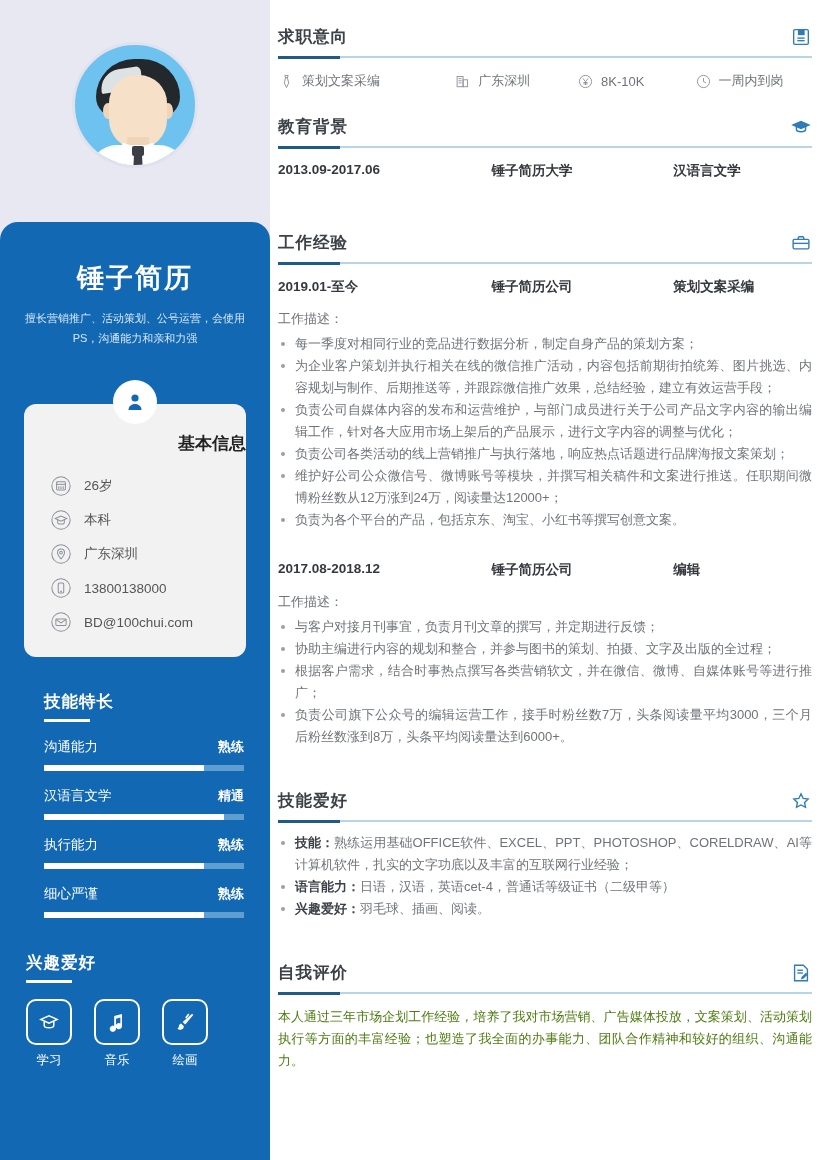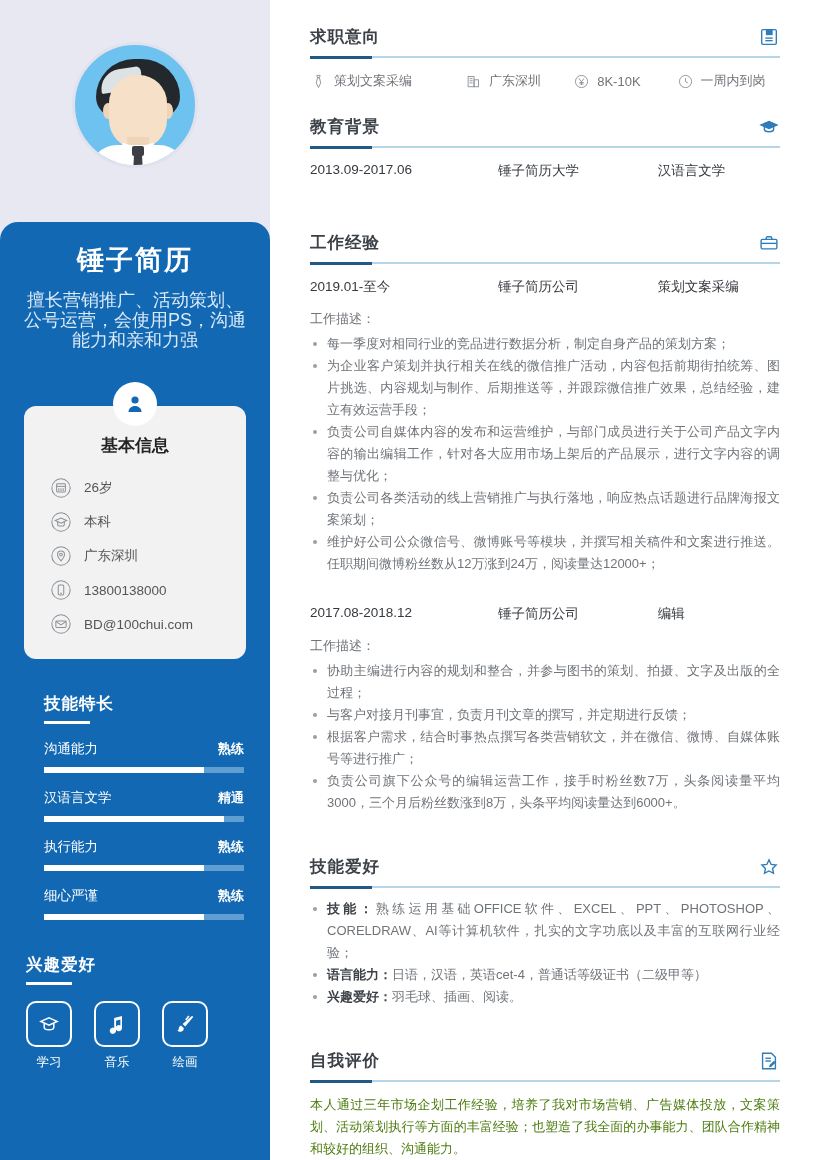--- a/index.html
+++ b/index.html
@@ -32,33 +32,33 @@
   .av-collar-l{position:absolute; left:44px; top:100px; width:18px;height:22px;background:#fff;transform:rotate(18deg);}
   .av-collar-r{position:absolute; left:64px; top:100px; width:18px;height:22px;background:#fff;transform:rotate(-18deg);}
   .av-tie-knot{position:absolute; left:57px; top:101px; width:12px;height:10px;background:#3b3f45;border-radius:2px;}
   .av-tie{position:absolute; left:58px; top:110px; width:10px;height:24px;background:#3b3f45;
     clip-path: polygon(10% 0, 90% 0, 100% 78%, 50% 100%, 0 78%);}
 
   .side-blue {
     position: absolute; left: 0; top: 222px; width: 270px; height: 938px;
     background: #1268b3; border-radius: 18px 18px 0 0;
   }
-  .name { text-align:center; color:#fff; font-size:27px; font-weight:700; letter-spacing:2px; padding-top:20px; }
-  .tagline { text-align:center; color:#dbeaf7; font-size:18px; line-height:20px; padding: 12px 24px 0 24px; }
+  .name { text-align:center; color:#fff; font-size:27px; font-weight:700; letter-spacing:2px; padding-top:38px; }
+  .tagline { text-align:center; color:#dbeaf7; font-size:11px; line-height:20px; padding: 12px 24px 0 24px; }
 
   .info-card {
     position:relative; margin: 56px 24px 0 24px; background:#f2f2f2; border-radius:12px;
     padding: 28px 0 18px 0;
   }
   .person-badge {
     position:absolute; left:50%; top:-24px; transform:translateX(-50%);
     width:44px; height:44px; border-radius:50%; background:#fff;
     display:flex; align-items:center; justify-content:center;
   }
-  .info-title { text-align:center; font-size:17px; font-weight:700; color:#222; margin-bottom: 14px; }
+  .info-title { text-align:right; font-size:17px; font-weight:700; color:#222; margin-bottom: 14px; }
   .info-row { display:flex; align-items:center; gap:12px; padding: 6px 0 6px 26px; }
   .info-ic { width:22px; height:22px; flex:0 0 22px; }
   .info-tx { font-size:13.5px; color:#555; }
 
   .sec-head { color:#fff; font-size:16.5px; font-weight:700; letter-spacing:1px; }
   .sec-rule { width:46px; height:3px; background:#fff; margin-top:6px; }
   .skills-wrap { padding: 34px 26px 0 44px; }
   .skill { margin-top: 16px; }
   .skill-top { display:flex; justify-content:space-between; align-items:center; }
   .skill-name { color:#fff; font-size:13.5px; }
@@ -67,33 +67,33 @@
   .bar > i { position:absolute; left:0; top:0; height:6px; background:#fff; display:block; }
 
   .hobby-wrap { padding: 34px 26px 0 26px; }
   .hobbies { display:flex; gap:22px; margin-top: 16px; }
   .hobby { width:46px; text-align:center; }
   .hobby-box { width:46px; height:46px; border:2px solid #fff; border-radius:10px;
     display:flex; align-items:center; justify-content:center; }
   .hobby-lb { color:#fff; font-size:12.5px; margin-top:7px; }
 
   
-  .main { position:absolute; left:270px; top:0; width:550px; height:1160px; background:#fff; padding: 0 40px; }
+  .main { position:absolute; left:270px; top:0; width:550px; height:1160px; background:#fff; padding: 0 8px; }
   .block { padding-top: 4px; }
   .bh { position:relative; padding-top: 22px; }
   .bh-title { font-size:16.5px; font-weight:700; color:#3c4148; letter-spacing:1px; }
   .bh-line { position:relative; height:2px; background:#b7d4e8; margin-top:8px; }
   .bh-line > i { position:absolute; left:0; top:0; width:62px; height:2.5px; background:#1f5b86; }
   .bh-ic { position:absolute; right:0; top:22px; width:22px; height:22px; }
 
   .intent-row { display:flex; align-items:center; margin-top:14px; }
   .intent { display:flex; align-items:center; gap:7px; color:#6f7479; font-size:13px; }
   .intent-ic { width:17px; height:17px; flex:0 0 17px; }
 
-  .three { display:flex; margin-top:14px; font-size:13.5px; font-weight:400; color:#35393e; }
+  .three { display:flex; margin-top:14px; font-size:13.5px; font-weight:700; color:#35393e; }
   .three > span:nth-child(1){ width: 40%; }
   .three > span:nth-child(2){ width: 34%; }
   .three > span:nth-child(3){ width: 26%; text-align:left; }
 
   .desc-label { font-size:13px; color:#6f7479; margin-top:14px; }
   ul.bl { list-style:none; margin-top:5px; }
   ul.bl li { position:relative; padding-left:17px; font-size:13px; line-height:22px; color:#6f7479;
     text-align: justify; }
   ul.bl li:before { content:""; position:absolute; left:3px; top:9px; width:4px; height:4px;
     border-radius:50%; background:#9aa0a6; }
@@ -384,33 +384,34 @@
         <span>锤子简历公司</span>
         <span>策划文案采编</span>
       </div>
       <div class="desc-label">工作描述：</div>
       <ul class="bl">
         <li>每一季度对相同行业的竞品进行数据分析，制定自身产品的策划方案；</li>
         <li>为企业客户策划并执行相关在线的微信推广活动，内容包括前期街拍统筹、图片挑选、内容规划与制作、后期推送等，并跟踪微信推广效果，总结经验，建立有效运营手段；</li>
         <li>负责公司自媒体内容的发布和运营维护，与部门成员进行关于公司产品文字内容的输出编辑工作，针对各大应用市场上架后的产品展示，进行文字内容的调整与优化；</li>
         <li>负责公司各类活动的线上营销推广与执行落地，响应热点话题进行品牌海报文案策划；</li>
         <li>维护好公司公众微信号、微博账号等模块，并撰写相关稿件和文案进行推送。任职期间微博粉丝数从12万涨到24万，阅读量达12000+；</li>
+        <li>负责为各个平台的产品，包括京东、淘宝、小红书等撰写创意文案。</li>
       </ul>
 
       <div class="gap-md"></div>
 
       <div class="three">
         <span>2017.08-2018.12</span>
         <span>锤子简历公司</span>
         <span>编辑</span>
       </div>
       <div class="desc-label">工作描述：</div>
       <ul class="bl">
+        <li>与客户对接月刊事宜，负责月刊文章的撰写，并定期进行反馈；</li>
         <li>协助主编进行内容的规划和整合，并参与图书的策划、拍摄、文字及出版的全过程；</li>
-        <li>与客户对接月刊事宜，负责月刊文章的撰写，并定期进行反馈；</li>
         <li>根据客户需求，结合时事热点撰写各类营销软文，并在微信、微博、自媒体账号等进行推广；</li>
         <li>负责公司旗下公众号的编辑运营工作，接手时粉丝数7万，头条阅读量平均3000，三个月后粉丝数涨到8万，头条平均阅读量达到6000+。</li>
       </ul>
     </div>
 
     <div class="gap-md"></div>
 
     <div class="block">
       <div class="bh">
         <div class="bh-title">技能爱好</div>

